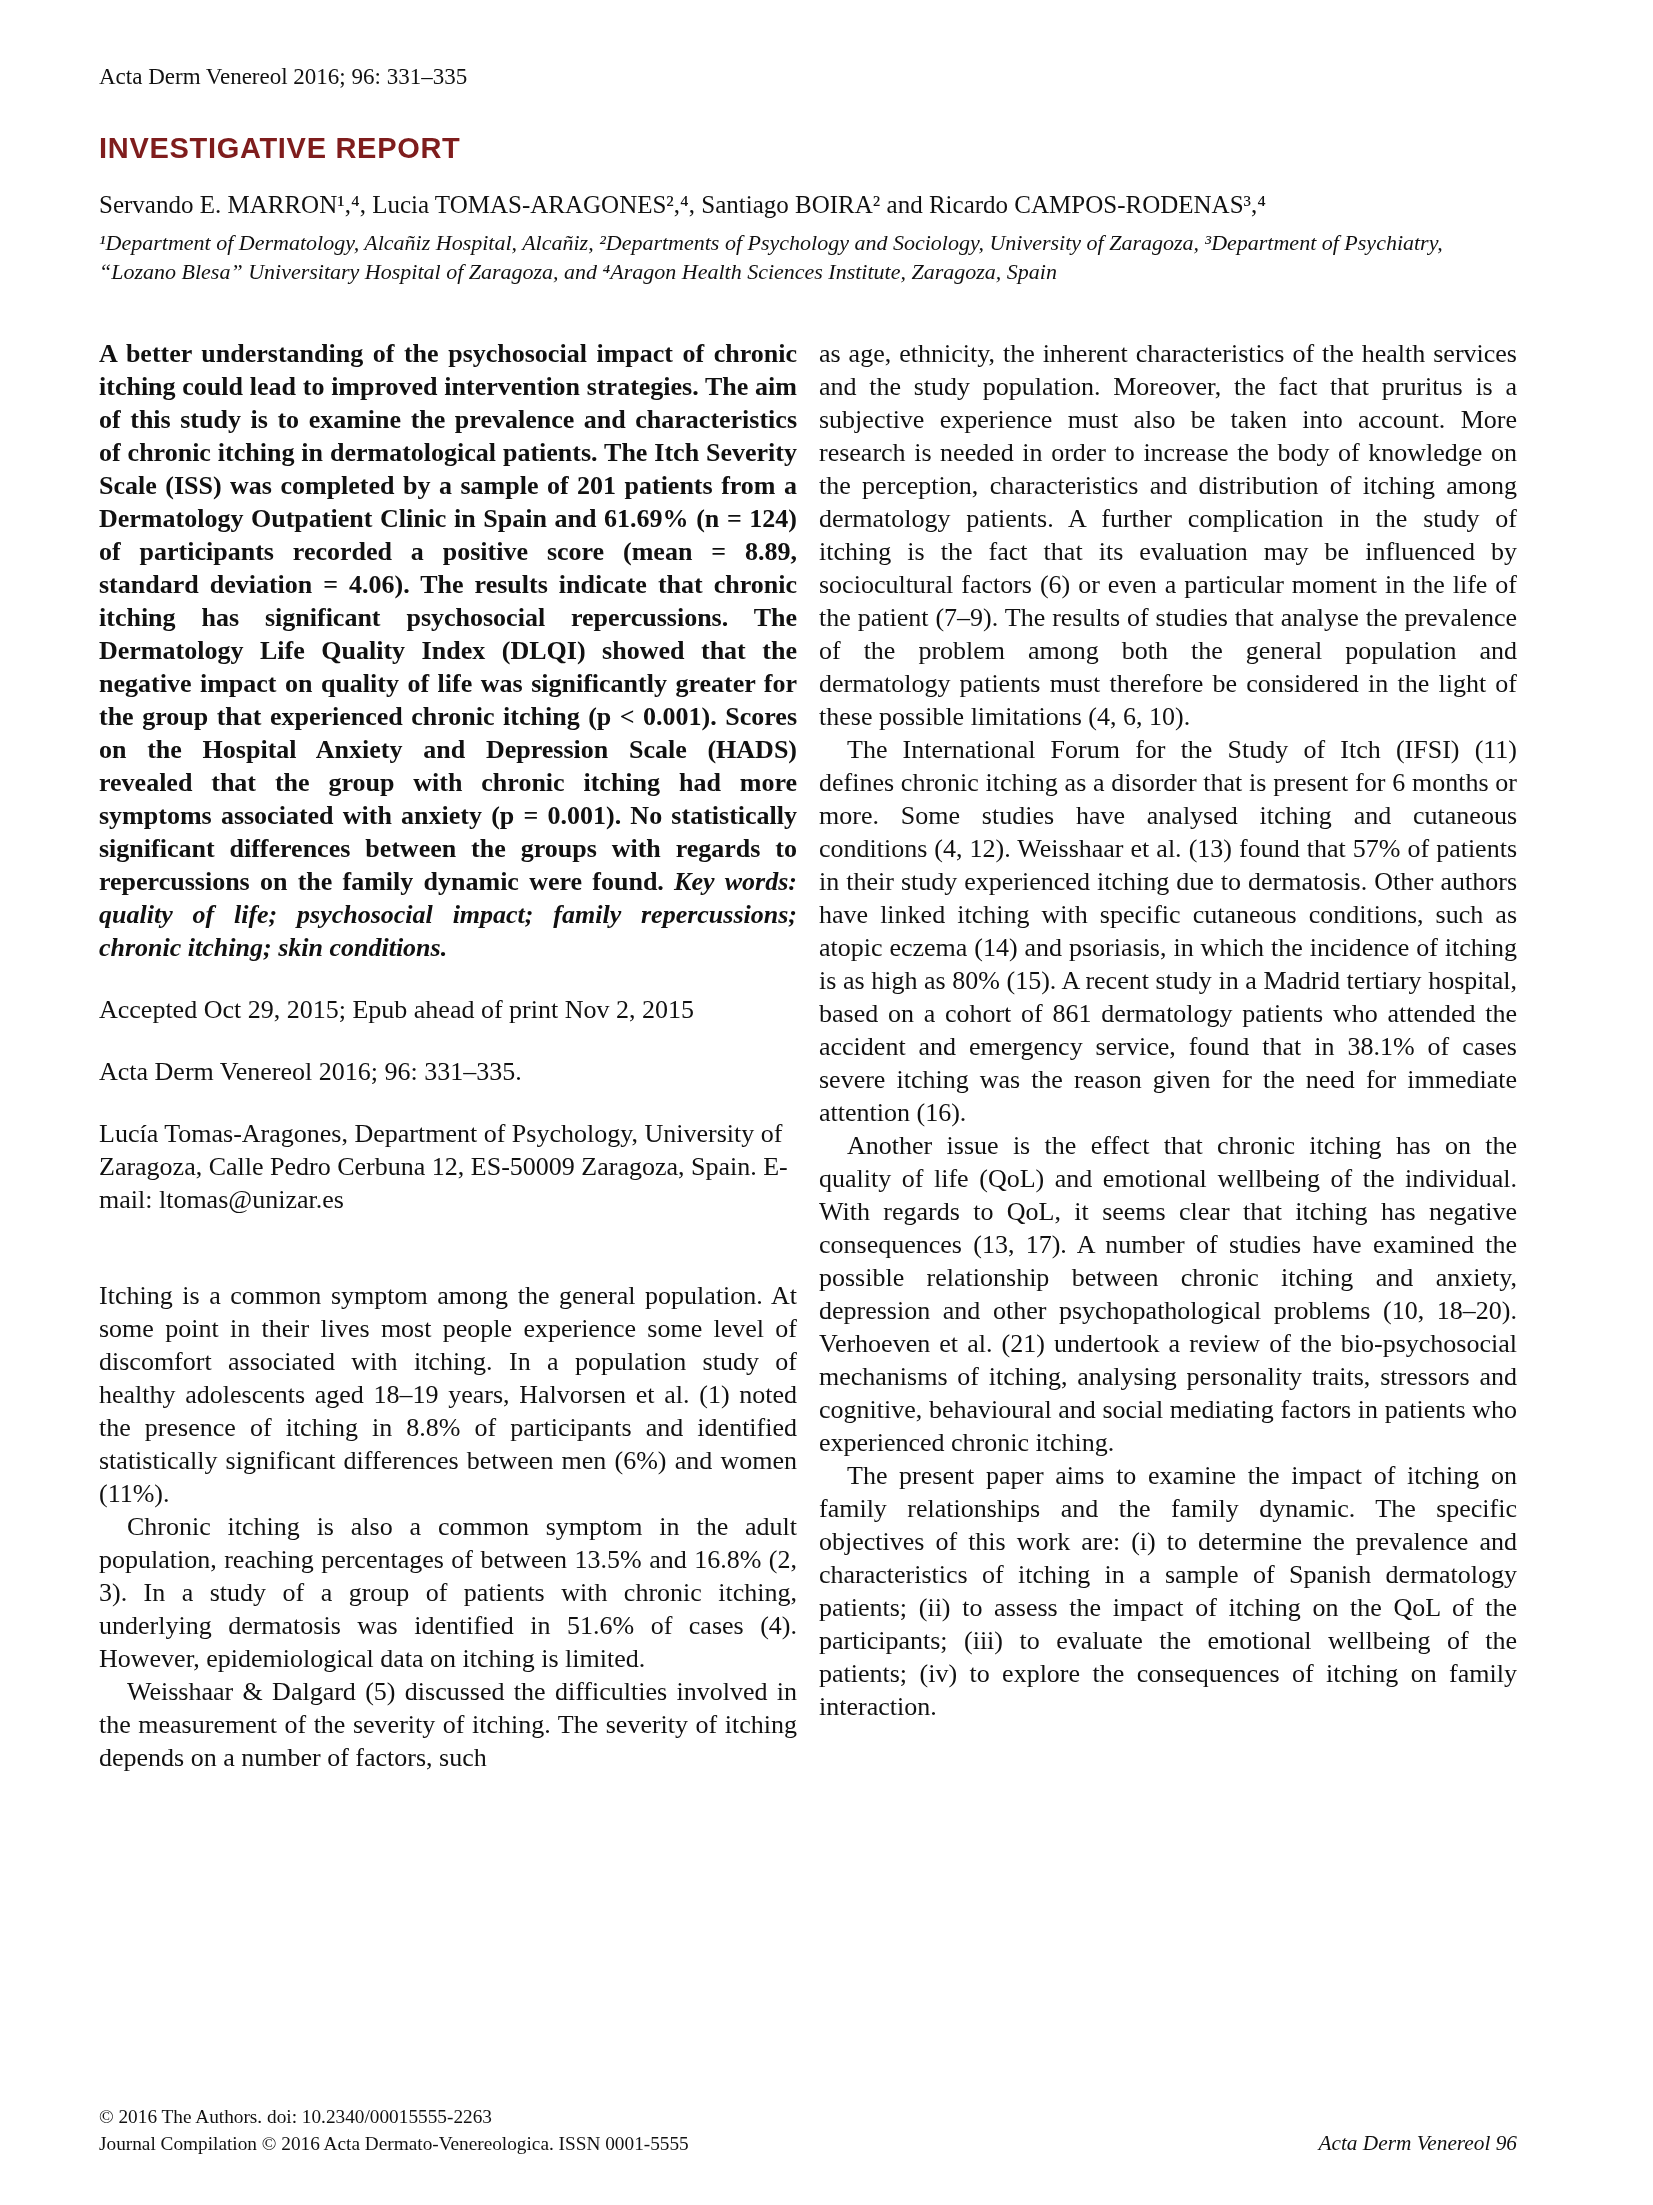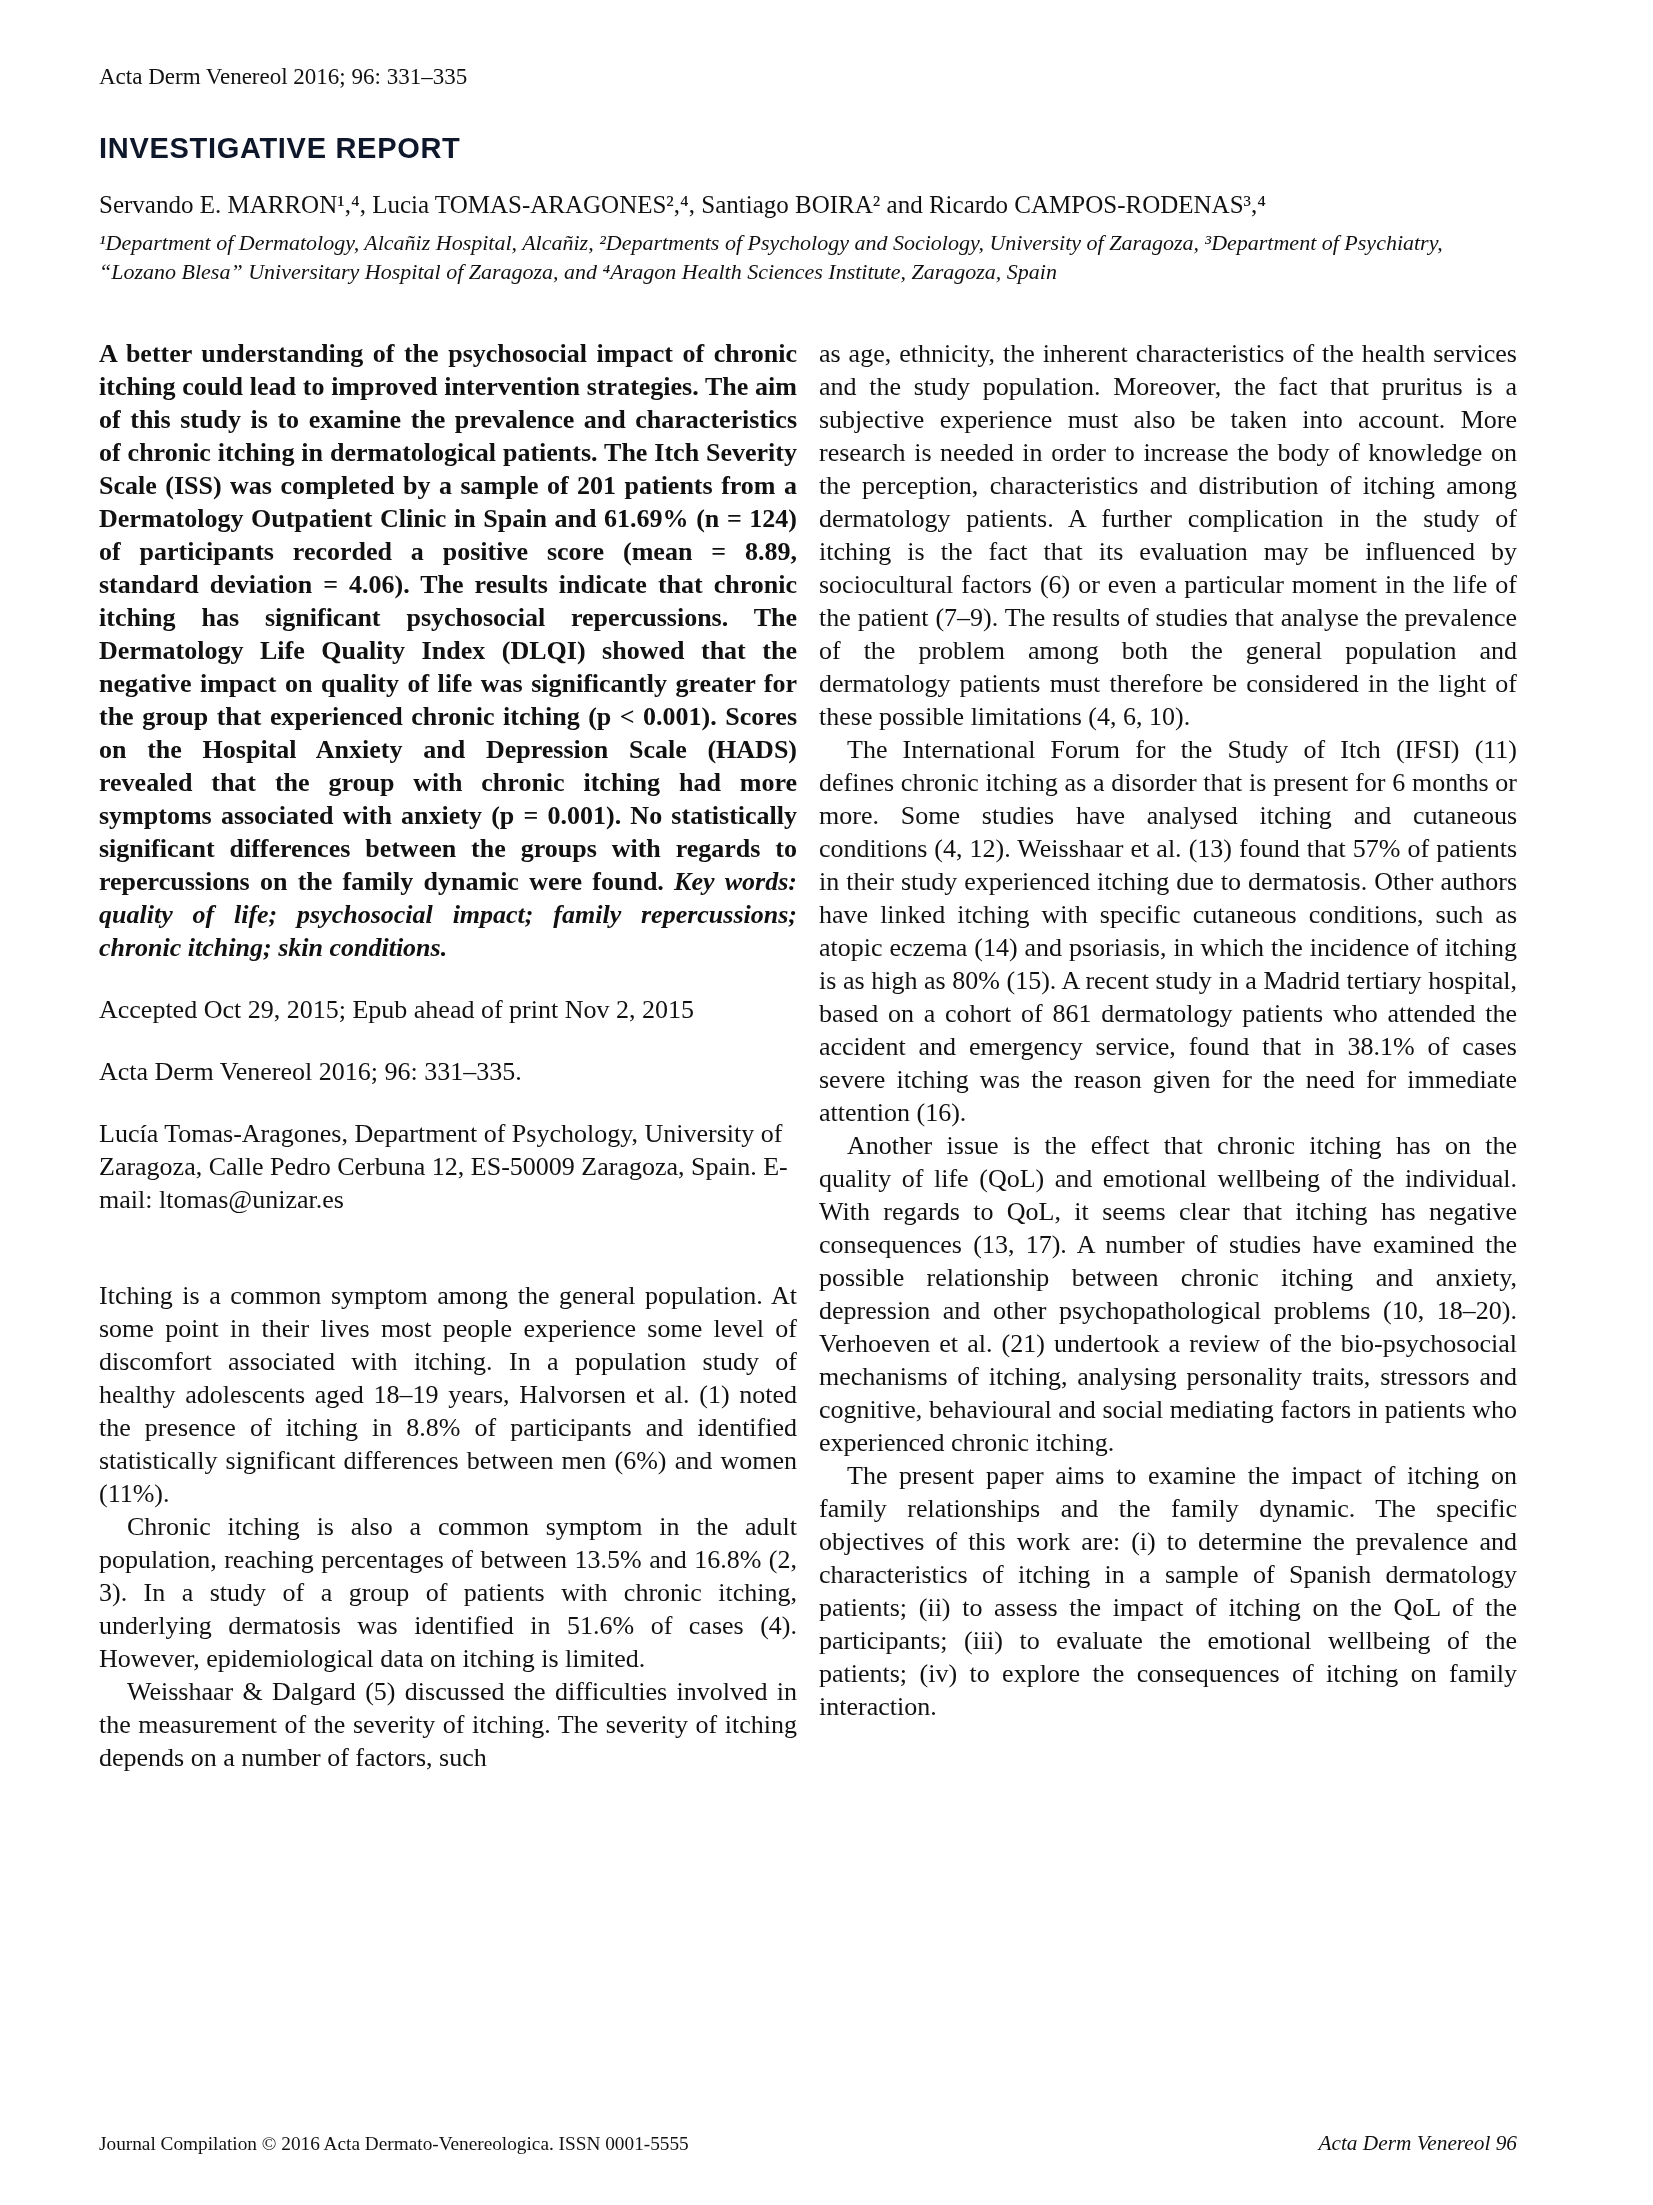--- a/index.html
+++ b/index.html
@@ -22,21 +22,21 @@
     font-size: 23px;
     line-height: 28px;
     color: #111;
   }
   .section-label {
     margin-top: 41px;
     font-family: "Liberation Sans", sans-serif;
     font-weight: bold;
     font-size: 29px;
     letter-spacing: 0.7px;
-    color: #0f172a;
+    color: #7f1d1d;
   }
   .title {
     margin-top: 37px;
     font-family: "Liberation Sans", sans-serif;
     font-weight: bold;
     font-size: 41px;
     line-height: 51px;
     color: #0a0a0a;
   }
   .authors {
@@ -138,19 +138,20 @@
           <p class="body-par">The International Forum for the Study of Itch (IFSI) (11) defines chronic itching as a disorder that is present for 6 months or more. Some studies have analysed itching and cutaneous conditions (4, 12). Weisshaar et al. (13) found that 57% of patients in their study experienced itching due to dermatosis. Other authors have linked itching with specific cutaneous conditions, such as atopic eczema (14) and psoriasis, in which the incidence of itching is as high as 80% (15). A recent study in a Madrid tertiary hospital, based on a cohort of 861 dermatology patients who attended the accident and emergency service, found that in 38.1% of cases severe itching was the reason given for the need for immediate attention (16).</p>
           <p class="body-par">Another issue is the effect that chronic itching has on the quality of life (QoL) and emotional wellbeing of the individual. With regards to QoL, it seems clear that itching has negative consequences (13, 17). A number of studies have examined the possible relationship between chronic itching and anxiety, depression and other psychopathological problems (10, 18–20). Verhoeven et al. (21) undertook a review of the bio-psychosocial mechanisms of itching, analysing personality traits, stressors and cognitive, behavioural and social mediating factors in patients who experienced chronic itching.</p>
           <p class="body-par">The present paper aims to examine the impact of itching on family relationships and the family dynamic. The specific objectives of this work are: (i) to determine the prevalence and characteristics of itching in a sample of Spanish dermatology patients; (ii) to assess the impact of itching on the QoL of the participants; (iii) to evaluate the emotional wellbeing of the patients; (iv) to explore the consequences of itching on family interaction.</p>
         </div>
     </div>
 
   </main>
 
   <footer class="footer">
     <div class="footer-left">
+      <div>© 2016 The Authors. doi: 10.2340/00015555-2263</div>
       <div>Journal Compilation © 2016 Acta Dermato-Venereologica. ISSN 0001-5555</div>
     </div>
     <div class="footer-right">Acta Derm Venereol 96</div>
   </footer>
 
 </div>
 
 
 </body></html>

